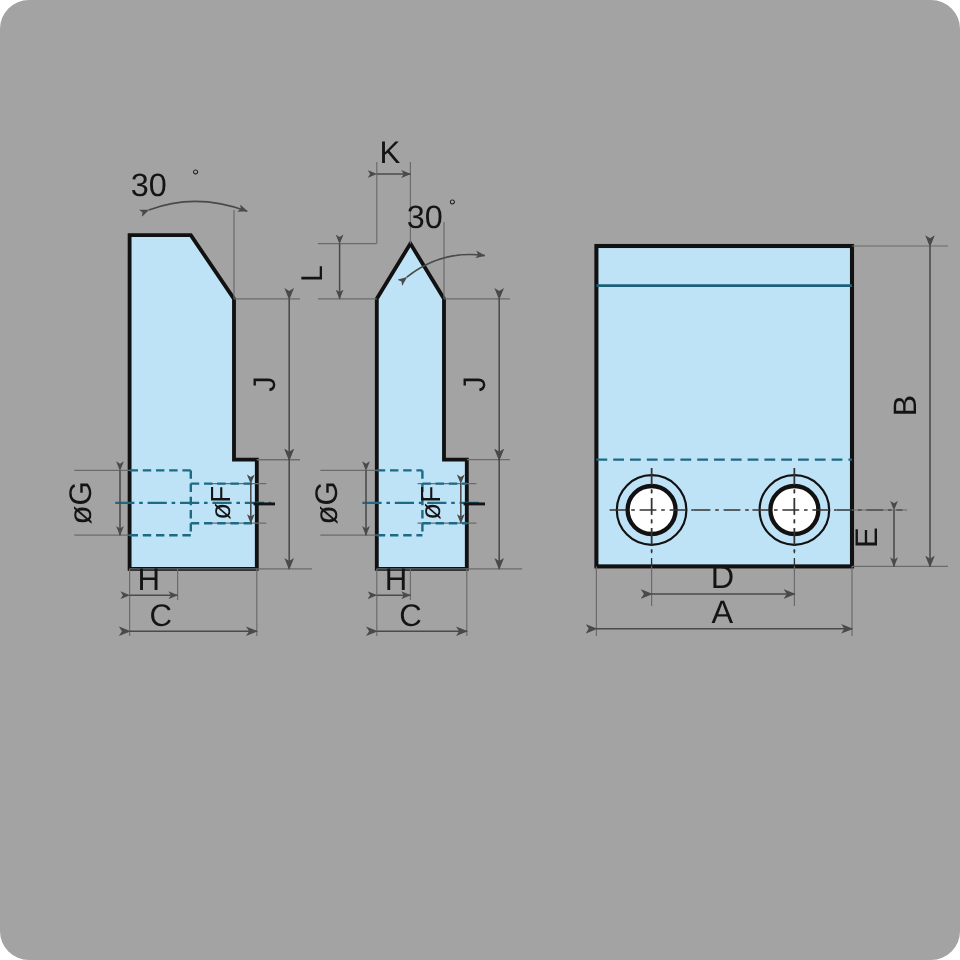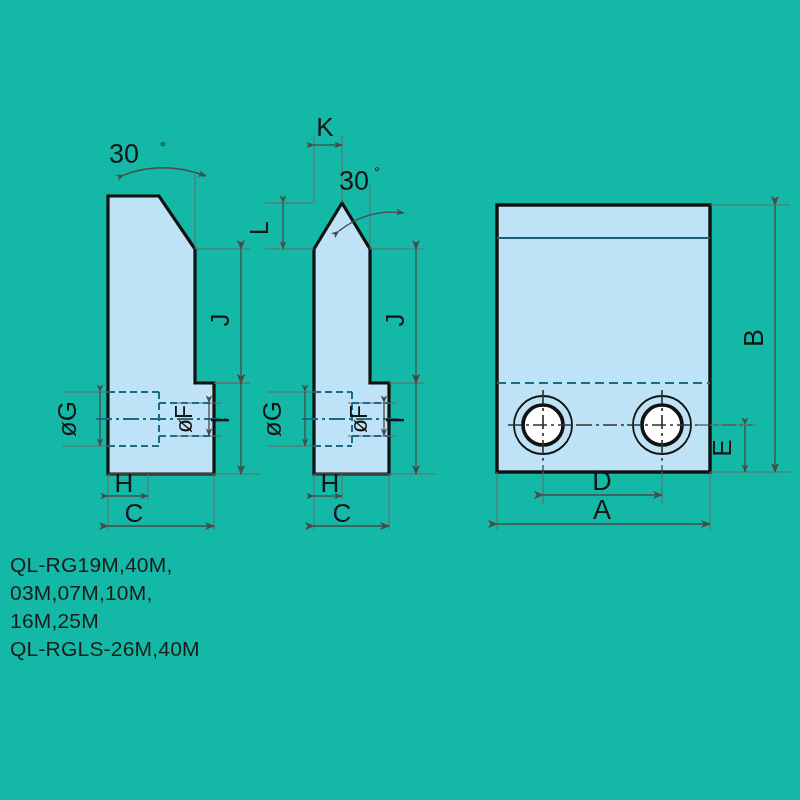--- a/index.html
+++ b/index.html
@@ -1,18 +1,18 @@
 <!DOCTYPE html>
 <html><head>
 <meta charset="utf-8">
 <style>
   html,body{margin:0;padding:0;background:#ffffff;}
   body{width:800px;height:800px;position:relative;
        font-family:"Liberation Sans","DejaVu Sans",sans-serif;color:#1a1a1a;}
-  #stage{position:absolute;left:0;top:0;width:800px;height:800px;overflow:hidden;background:#14b8a6;}
+  #stage{position:absolute;left:0;top:0;width:800px;height:800px;overflow:hidden;background:#a3a3a3;border-radius:24px;}
   svg#dwg{position:absolute;left:0;top:0;width:800px;height:800px;display:block;}
   .caption{position:absolute;font-size:21px;line-height:28px;letter-spacing:.2px;
            color:#1b1b1b;white-space:pre;font-family:"Liberation Sans","DejaVu Sans",sans-serif;}
   #cap-left{left:10px;top:551px;}
   #cap-right{left:268px;top:551px;}
 </style>
 </head>
 <body>
 
 <div id="stage">
@@ -191,18 +191,14 @@
     <line x1="543" y1="495" x2="662" y2="495" stroke="#4a4a4a" stroke-width="1.3" marker-start="url(#ah)" marker-end="url(#ah)"></line>
     <line x1="497" y1="524" x2="710" y2="524" stroke="#4a4a4a" stroke-width="1.3" marker-start="url(#ah)" marker-end="url(#ah)"></line>
 
     <text x="763" y="338" font-size="27" fill="#141414" text-anchor="middle" transform="rotate(-90 763 338)" font-family="Liberation Sans, sans-serif">B</text>
     <text x="731" y="448" font-size="26" fill="#141414" text-anchor="middle" transform="rotate(-90 731 448)" font-family="Liberation Sans, sans-serif">E</text>
     <text x="602" y="490" font-size="27" fill="#141414" text-anchor="middle" font-family="Liberation Sans, sans-serif">D</text>
     <text x="602" y="519" font-size="27" fill="#141414" text-anchor="middle" font-family="Liberation Sans, sans-serif">A</text>
   </g>
 </svg>
 
-<div class="caption" id="cap-left">QL-RG19M,40M,
-03M,07M,10M,
-16M,25M
-QL-RGLS-26M,40M</div>
 
 </div>
 
 </body></html>

